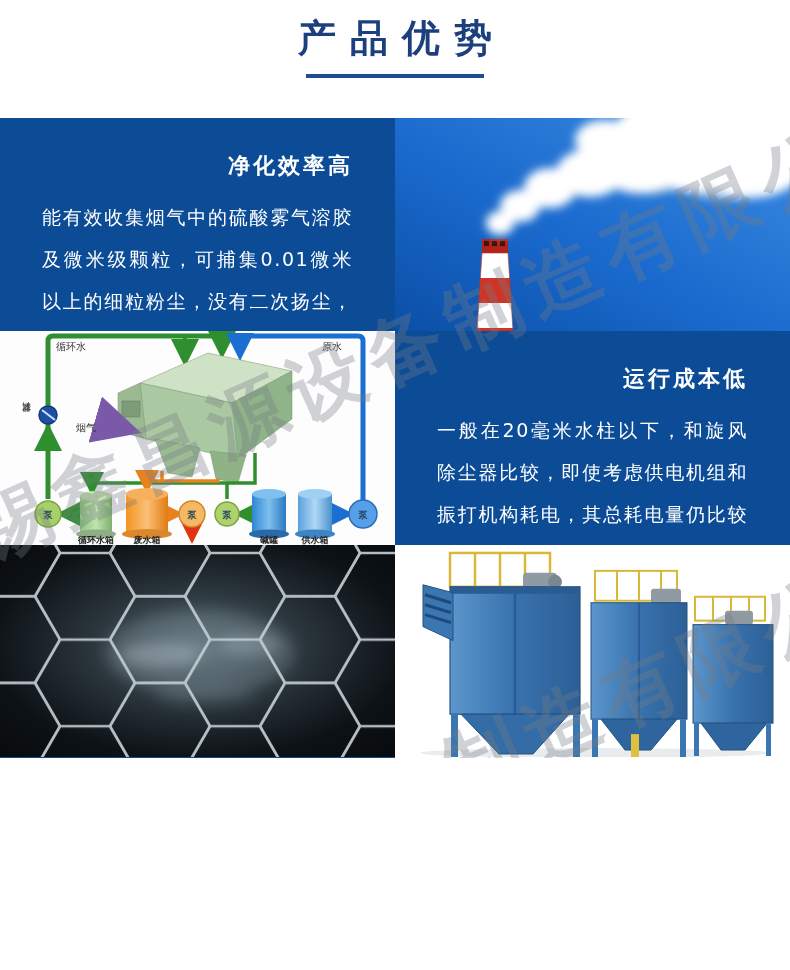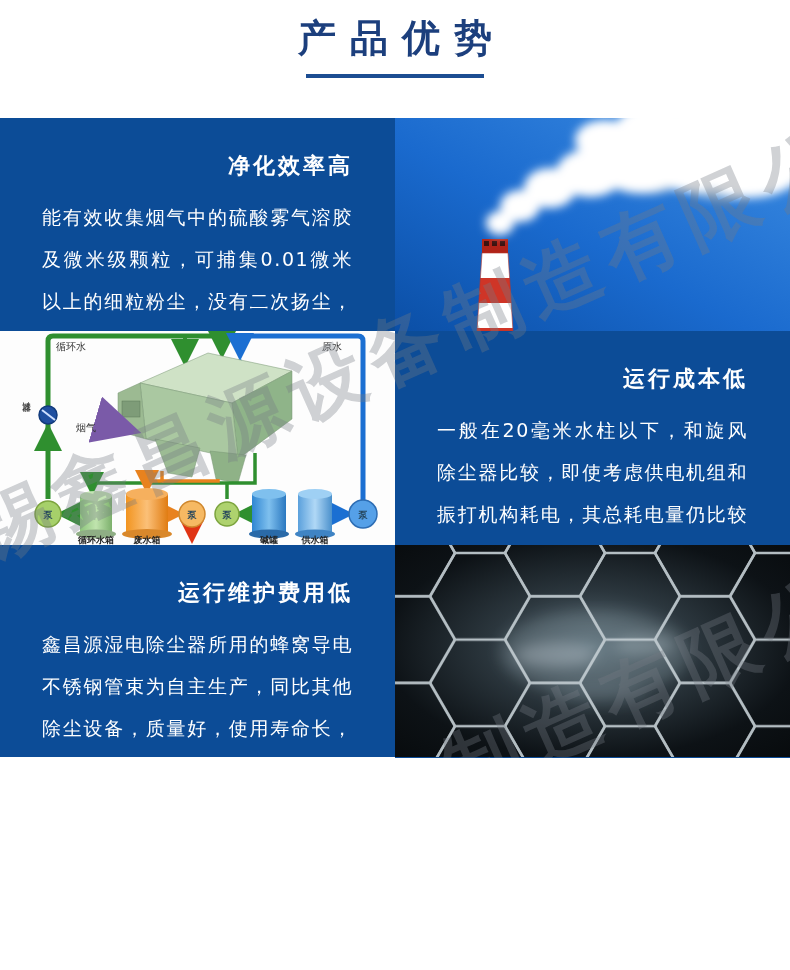--- a/index.html
+++ b/index.html
@@ -218,24 +218,20 @@
         <text x="269" y="212" text-anchor="middle" class="dlabel-b">碱罐</text>
         <text x="315" y="212" text-anchor="middle" class="dlabel-b">供水箱</text>
       </svg>
     </figure>
 
     <section class="cell text-cell">
       <h2>运行成本低</h2>
       <p>一般在20毫米水柱以下，和旋风除尘器比较，即使考虑供电机组和振打机构耗电，其总耗电量仍比较小。</p>
     </section>
 
-    <section class="cell text-cell">
-      <h2>运行维护费用低</h2>
-      <p>鑫昌源湿电除尘器所用的蜂窝导电不锈钢管束为自主生产，同比其他除尘设备，质量好，使用寿命长，运行成本低。</p>
-    </section>
 
     <figure class="cell img-cell">
       <svg viewBox="0 0 395 212" preserveAspectRatio="none">
         <defs>
           <radialGradient id="bgGlow" cx="0.5" cy="0.48" r="0.75">
             <stop offset="0" stop-color="#5b6e78"></stop>
               <stop offset="0.35" stop-color="#2b363d"></stop>
             <stop offset="0.7" stop-color="#0d1216"></stop>
               <stop offset="1" stop-color="#070a0c"></stop>
           </radialGradient>

